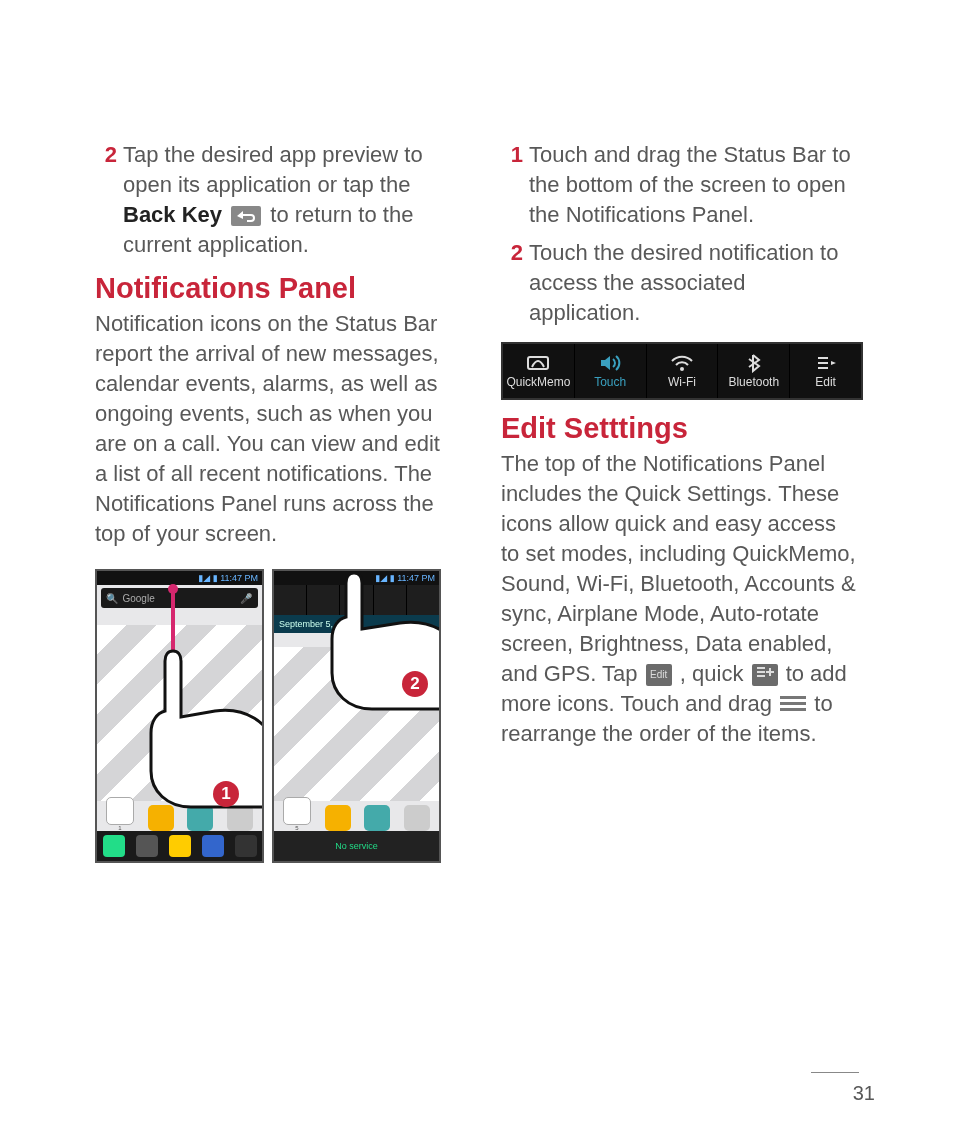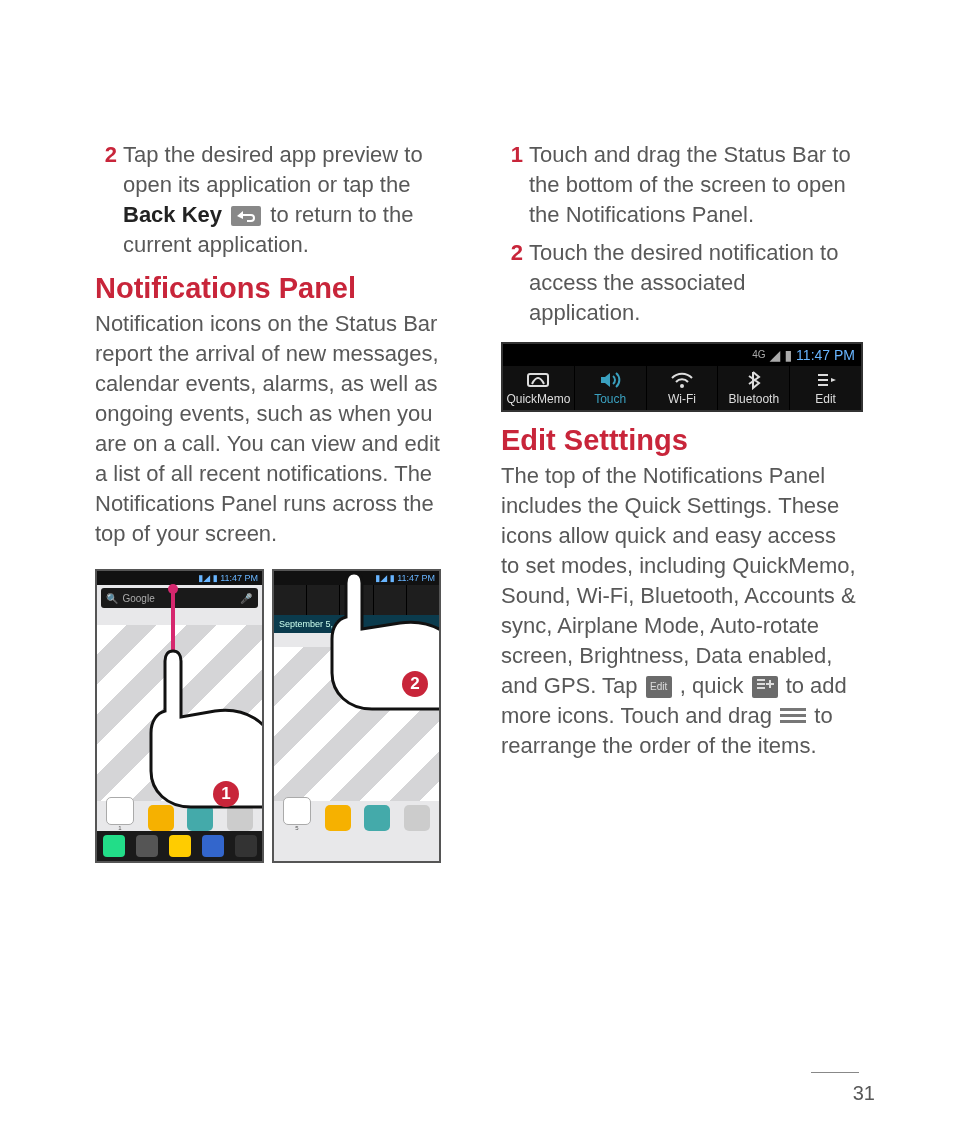--- a/index.html
+++ b/index.html
@@ -27,21 +27,21 @@
 .phone .dockrow .ic{width:26px;height:26px;border-radius:5px}
 .phone .dockrow .lbl{font-size:6px;color:#555;text-align:center}
 .phone .dock{position:absolute;bottom:0;left:0;right:0;height:30px;background:#1a1a1a;display:flex;justify-content:space-around;align-items:center}
 .phone .dock .d{width:22px;height:22px;border-radius:4px}
 .hand{position:absolute;pointer-events:none}
 .hand svg{display:block}
 .callout{position:absolute;width:26px;height:26px;border-radius:50%;background:#c8253a;color:#fff;font-weight:bold;font-size:17px;text-align:center;line-height:26px}
 .arrow-down{position:absolute}
 .qs-strip{width:100%;border:2px solid #333;background:#111;margin-top:14px}
 .qs-status{height:22px;background:#000;color:#68b5ff;font-size:14px;text-align:right;padding-right:6px;line-height:22px;display:flex;justify-content:flex-end;align-items:center;gap:4px}
-.qs-row{display:flex;height:44px}
+.qs-row{display:flex;height:54px}
 .qs-item{flex:1;border-right:1px solid #000;display:flex;flex-direction:column;align-items:center;justify-content:center;gap:2px;color:#ddd;font-size:12px}
 .qs-item:last-child{border-right:none}
 .qs-item.active{color:#3aa0bf}
 .qs-ico{width:24px;height:20px;display:flex;align-items:center;justify-content:center}
 .pagenum{position:absolute;bottom:40px;right:79px;font-size:20px;color:#585858}
 .pagerule{position:absolute;bottom:72px;right:95px;width:48px;height:1px;background:#888}
 </style>
 </head>
 <body>
 
@@ -137,20 +137,23 @@
           <div>
                   <div class="ic" style="background:#f6b100"></div>
                 </div>
           <div>
                   <div class="ic" style="background:#4aa"></div>
                 </div>
           <div>
                   <div class="ic" style="background:#ccc"></div>
                 </div>
         </div>
+        <div class="dock" style="background:#222">
+          <div style="color:#2d8;font-size:9px">No service</div>
+        </div>
       </div>
       <div class="hand" style="top:-4px;left:44px">
         <svg width="140" height="150" viewBox="0 0 140 150">
                 <path d="M36 6 C31 6 28 10 28 16 L28 50 C20 52 14 60 14 72 L14 106 C14 126 30 142 54 142 L140 142 L140 92 C140 66 112 52 82 56 L44 62 L44 16 C44 10 41 6 36 6 Z" fill="#fff" stroke="#111" stroke-width="3"></path>
               </svg>
       </div>
       <div class="callout" style="top:100px;left:128px">2</div>
     </div>
   </div>
 </div>
@@ -159,26 +162,20 @@
   <div class="step">
     <div class="num">1</div>
     <div class="step-body">Touch and drag the Status Bar to the bottom of the screen to open the Notifications Panel.</div>
   </div>
   <div class="step">
     <div class="num">2</div>
     <div class="step-body">Touch the desired notification to access the associated application.</div>
   </div>
 
   <div class="qs-strip">
-    <div class="qs-status">
-      <span style="color:#aaa;font-size:10px">4G</span>
-      <span style="color:#aaa">◢</span>
-      <span style="color:#aaa">▮</span>
-      <span>11:47 PM</span>
-    </div>
     <div class="qs-row" id="qs-row">
             <div class="qs-item">
               <div class="qs-ico">
                 <svg width="24" height="20">
                   <rect x="2" y="4" width="20" height="12" rx="2" fill="none" stroke="#ddd" stroke-width="2"></rect>
                   <path d="M6 14 C10 6 14 6 18 14" fill="none" stroke="#ddd" stroke-width="2"></path>
                 </svg>
               </div>
               <div>QuickMemo</div>
             </div>

